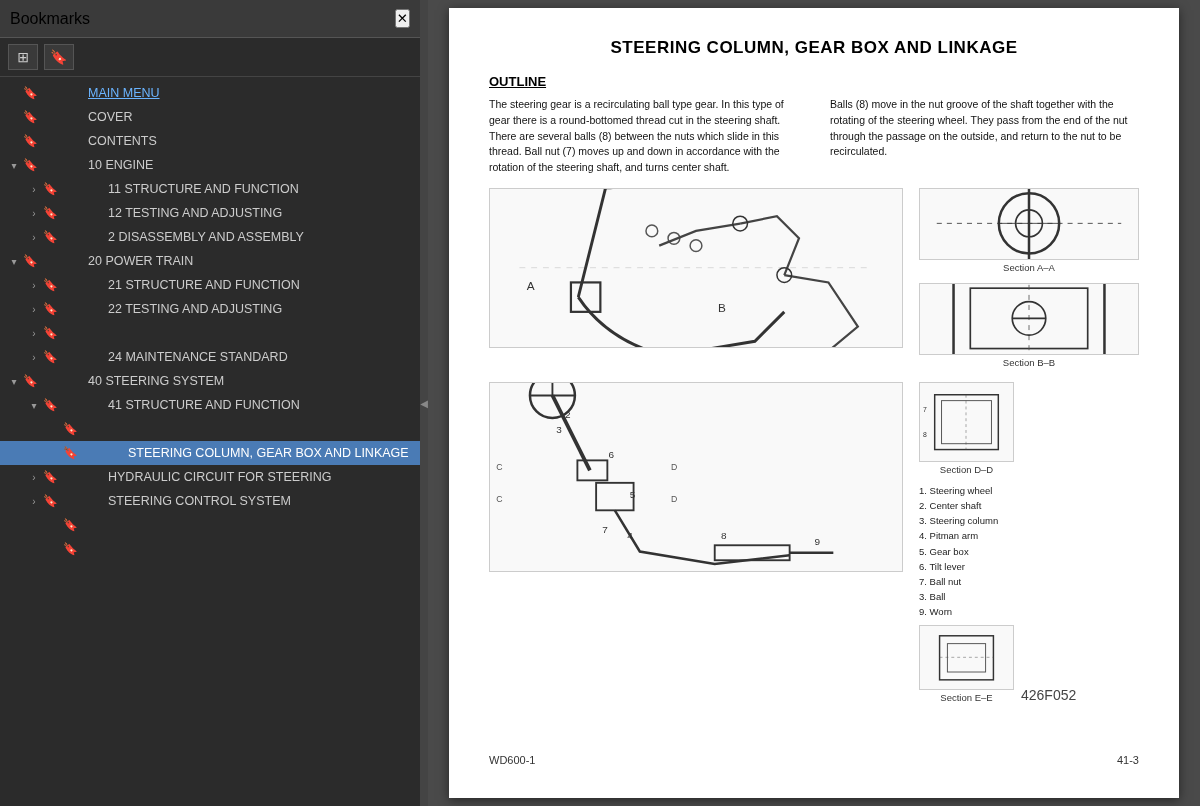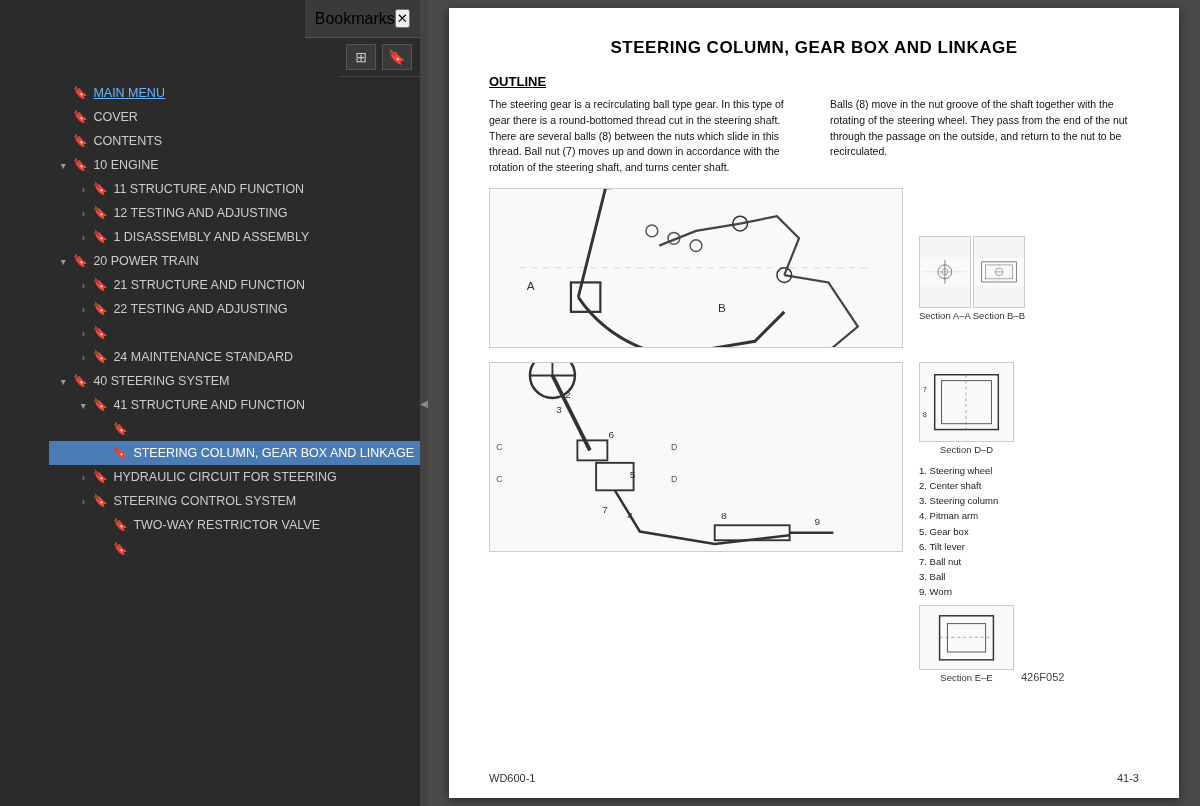--- a/index.html
+++ b/index.html
@@ -7,21 +7,20 @@
 
     
     #sidebar {
       width: 420px;
       min-width: 420px;
       background: #2b2b2b;
       display: flex;
       flex-direction: column;
       height: 806px;
       position: relative;
-      align-items: flex-end;
     }
 
     #sidebar-header {
       background: #3a3a3a;
       padding: 6px 10px;
       display: flex;
       align-items: center;
       justify-content: space-between;
       height: 38px;
       border-bottom: 1px solid #555;
@@ -97,20 +96,21 @@
       color: #888;
       text-align: center;
       margin-right: 4px;
     }
 
     .item-label {
       overflow: hidden;
       text-overflow: ellipsis;
       white-space: nowrap;
       flex: 1;
+      margin-left: 44px;
     }
     .item-label.link-style {
       color: #6ab4ff;
       text-decoration: underline;
     }
 
     
     #resize-handle {
       width: 8px;
       background: #444;
@@ -179,23 +179,23 @@
       margin-bottom: 14px;
       align-items: flex-start;
     }
 
     .diagram-main {
       flex: 1;
     }
 
     .diagram-right {
       display: flex;
-      gap: 2px;
+      flex-direction: column;
+      gap: 10px;
       width: 220px;
-      margin-top: 48px;
     }
 
     .diagram-placeholder {
       background: #f5f5f5;
       border: 1px solid #ccc;
       display: flex;
       align-items: center;
       justify-content: center;
       position: relative;
       overflow: hidden;
@@ -222,21 +222,21 @@
     }
 
     .parts-list {
       font-size: 9.5px;
       color: #222;
       line-height: 1.6;
     }
 
     .page-footer {
       position: absolute;
-      bottom: 14px;
+      bottom: 32px;
       left: 40px;
       right: 40px;
       display: flex;
       justify-content: space-between;
       font-size: 11px;
       color: #333;
     }
   </style>
 </head>
 <body>
@@ -278,21 +278,21 @@
         <span class="item-label">11 STRUCTURE AND FUNCTION</span>
       </div>
       <div class="tree-item" style="padding-left: 26px;">
         <span class="expand-arrow">›</span>
         <span class="bookmark-icon">🔖</span>
         <span class="item-label">12 TESTING AND ADJUSTING</span>
       </div>
       <div class="tree-item" style="padding-left: 26px;">
         <span class="expand-arrow">›</span>
         <span class="bookmark-icon">🔖</span>
-        <span class="item-label">1 DISASSEMBLY AND ASSEMBLY</span>
+        <span class="item-label">2 DISASSEMBLY AND ASSEMBLY</span>
       </div>
       <div class="tree-item" style="padding-left: 6px;">
         <span class="expand-arrow">▾</span>
         <span class="bookmark-icon">🔖</span>
         <span class="item-label">20 POWER TRAIN</span>
       </div>
       <div class="tree-item" style="padding-left: 26px;">
         <span class="expand-arrow">›</span>
         <span class="bookmark-icon">🔖</span>
         <span class="item-label">21 STRUCTURE AND FUNCTION</span>
@@ -336,21 +336,20 @@
         <span class="item-label">HYDRAULIC CIRCUIT FOR STEERING</span>
       </div>
       <div class="tree-item" style="padding-left: 26px;">
         <span class="expand-arrow">›</span>
         <span class="bookmark-icon">🔖</span>
         <span class="item-label">STEERING CONTROL SYSTEM</span>
       </div>
       <div class="tree-item" style="padding-left: 46px;">
         <span class="expand-arrow">&nbsp;</span>
         <span class="bookmark-icon">🔖</span>
-        <span class="item-label">TWO-WAY RESTRICTOR VALVE</span>
       </div>
       <div class="tree-item" style="padding-left: 46px;">
         <span class="expand-arrow">&nbsp;</span>
         <span class="bookmark-icon">🔖</span>
       </div>
     </div>
 </div>
 
 <div id="resize-handle"></div>
 
@@ -502,21 +501,21 @@
               <svg viewBox="0 0 95 65" xmlns="http://www.w3.org/2000/svg">
                 <rect width="95" height="65" fill="#f9f9f9"></rect>
                 <rect x="20" y="10" width="55" height="45" fill="none" stroke="#333" stroke-width="1.5"></rect>
                 <rect x="28" y="18" width="39" height="29" fill="none" stroke="#555" stroke-width="1"></rect>
                 <line x1="20" y1="32" x2="75" y2="32" stroke="#555" stroke-width="0.5" stroke-dasharray="3,3"></line>
               </svg>
             </div>
             <div class="section-caption">Section E–E</div>
           </div>
           <div style="display:flex; flex-direction:column; justify-content:flex-end;">
-            <span style="font-size:11px; color:#444;">426F052</span>
+            <span style="font-size:14px; color:#444;">426F052</span>
           </div>
         </div>
       </div>
     </div>
 
     <div class="page-footer">
       <span>WD600-1</span>
       <span>41-3</span>
     </div>
   </div>

